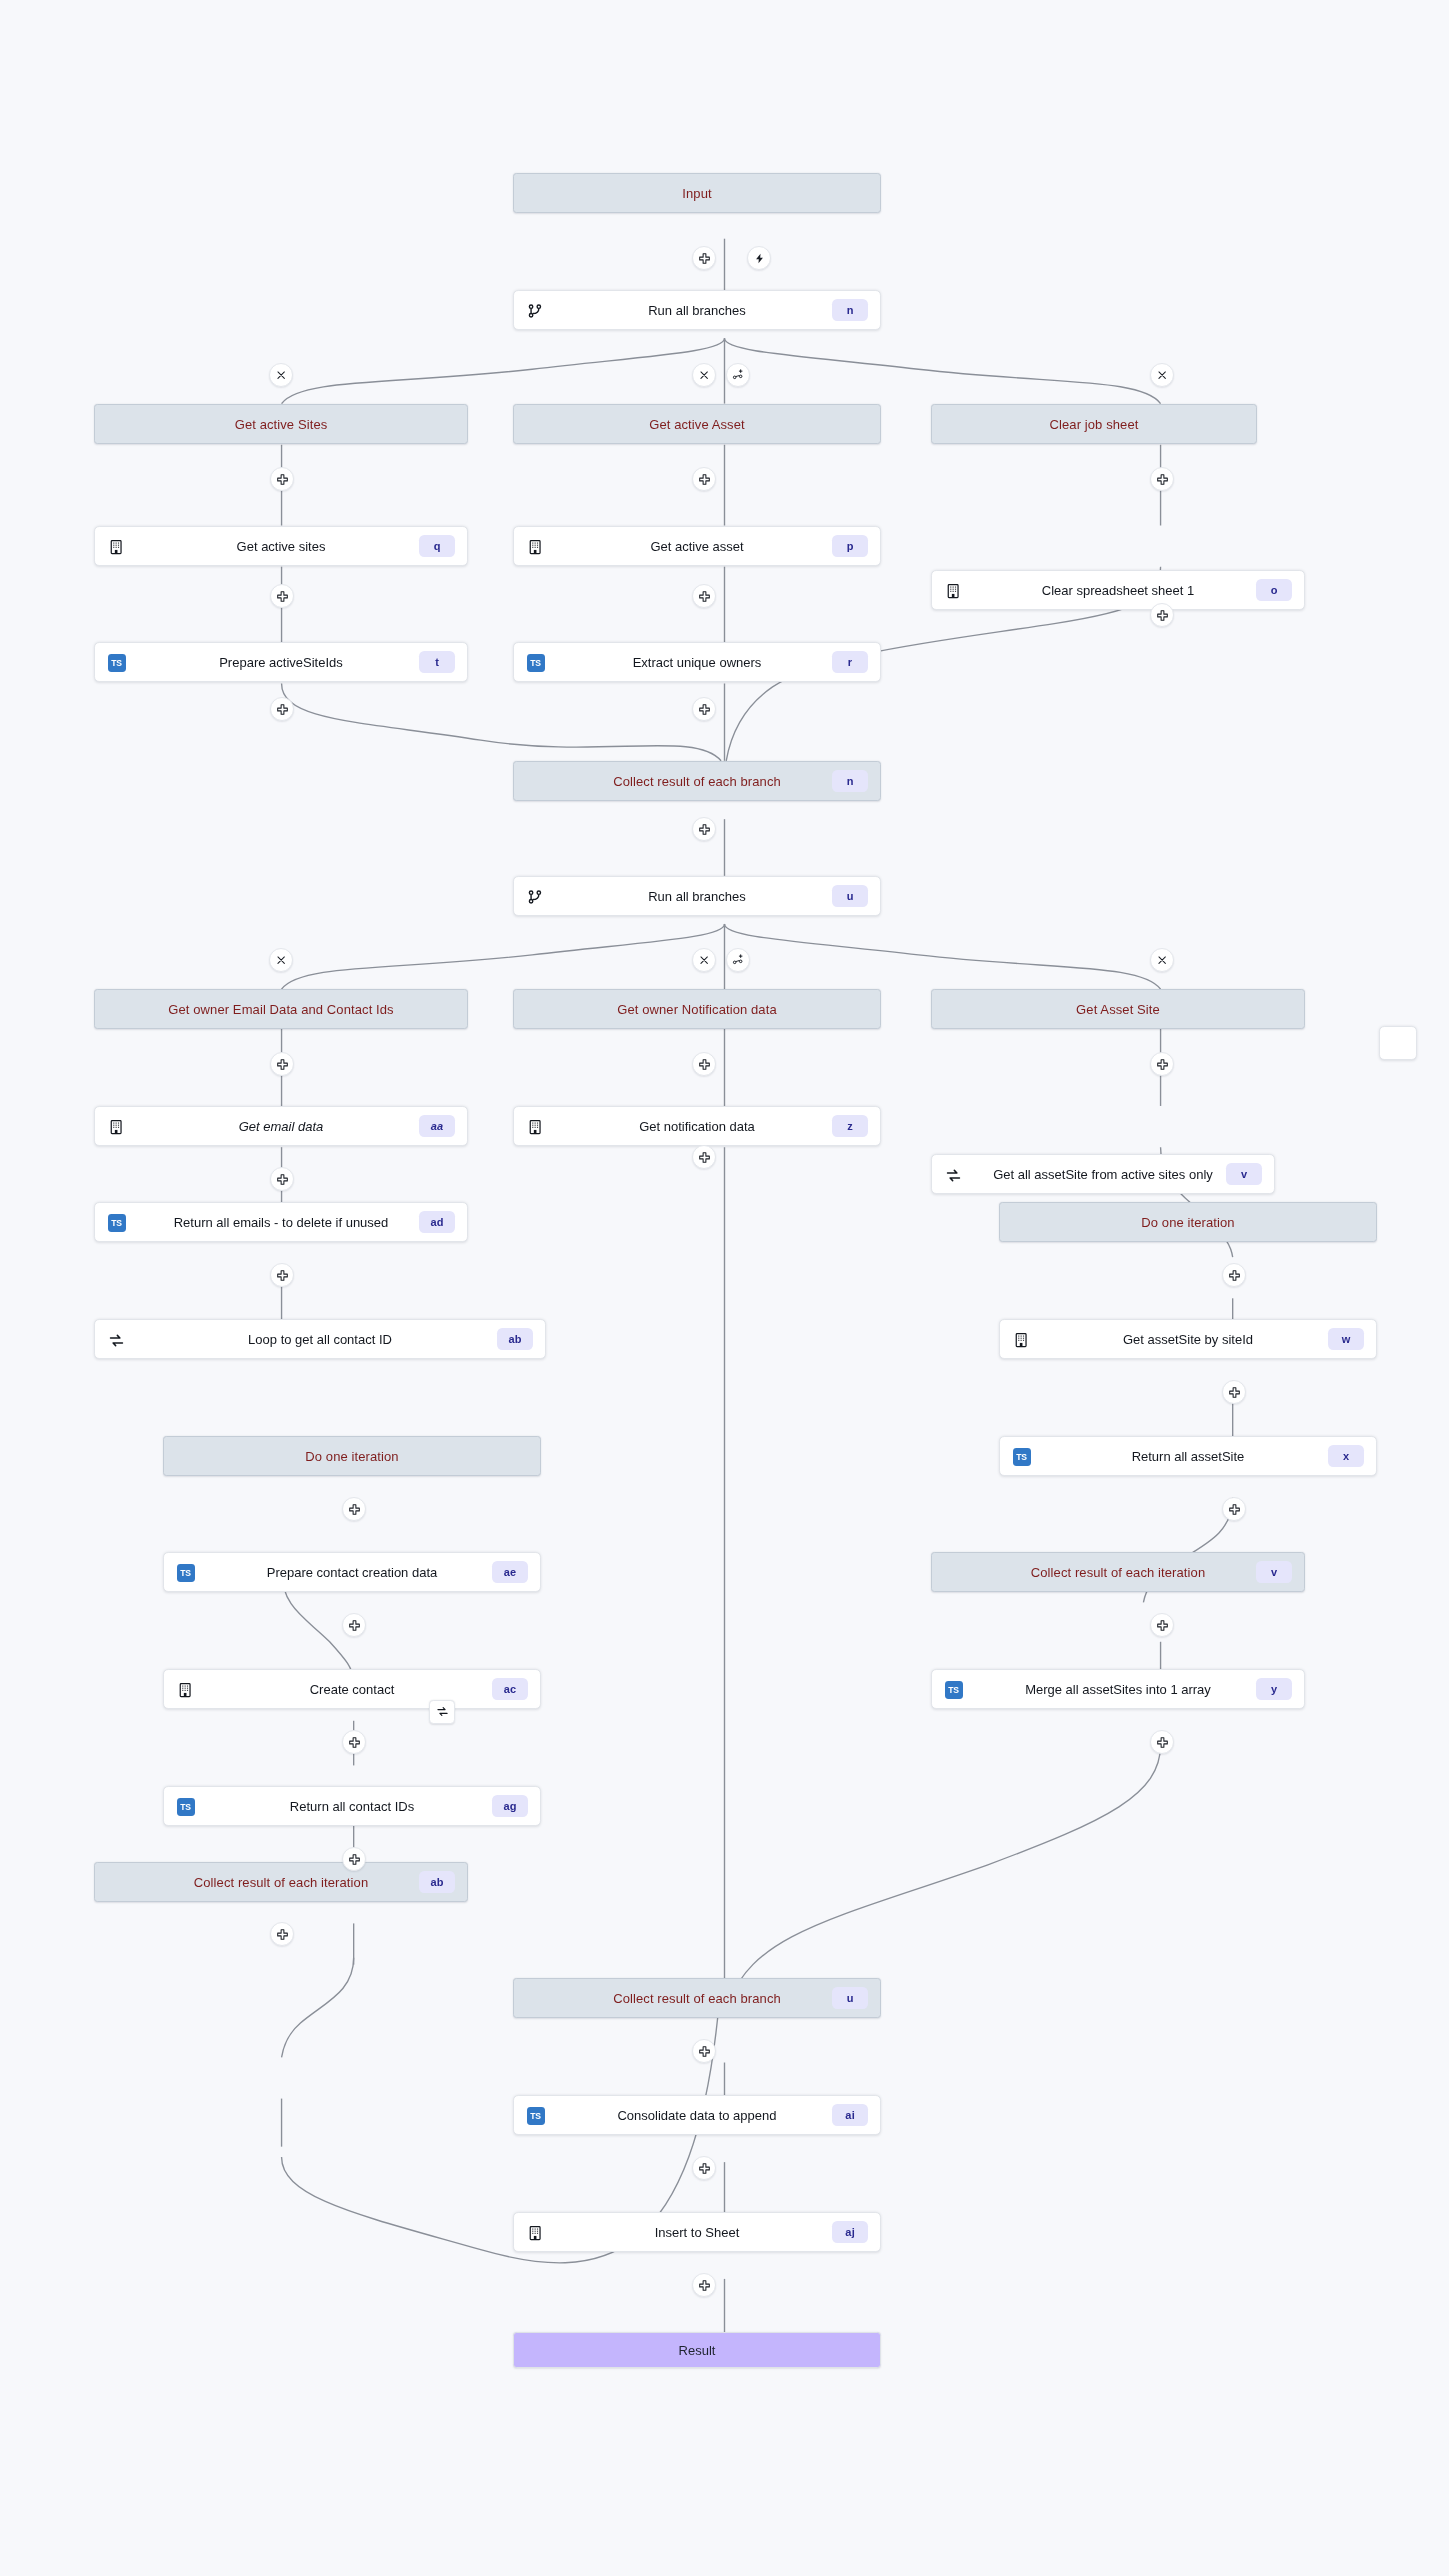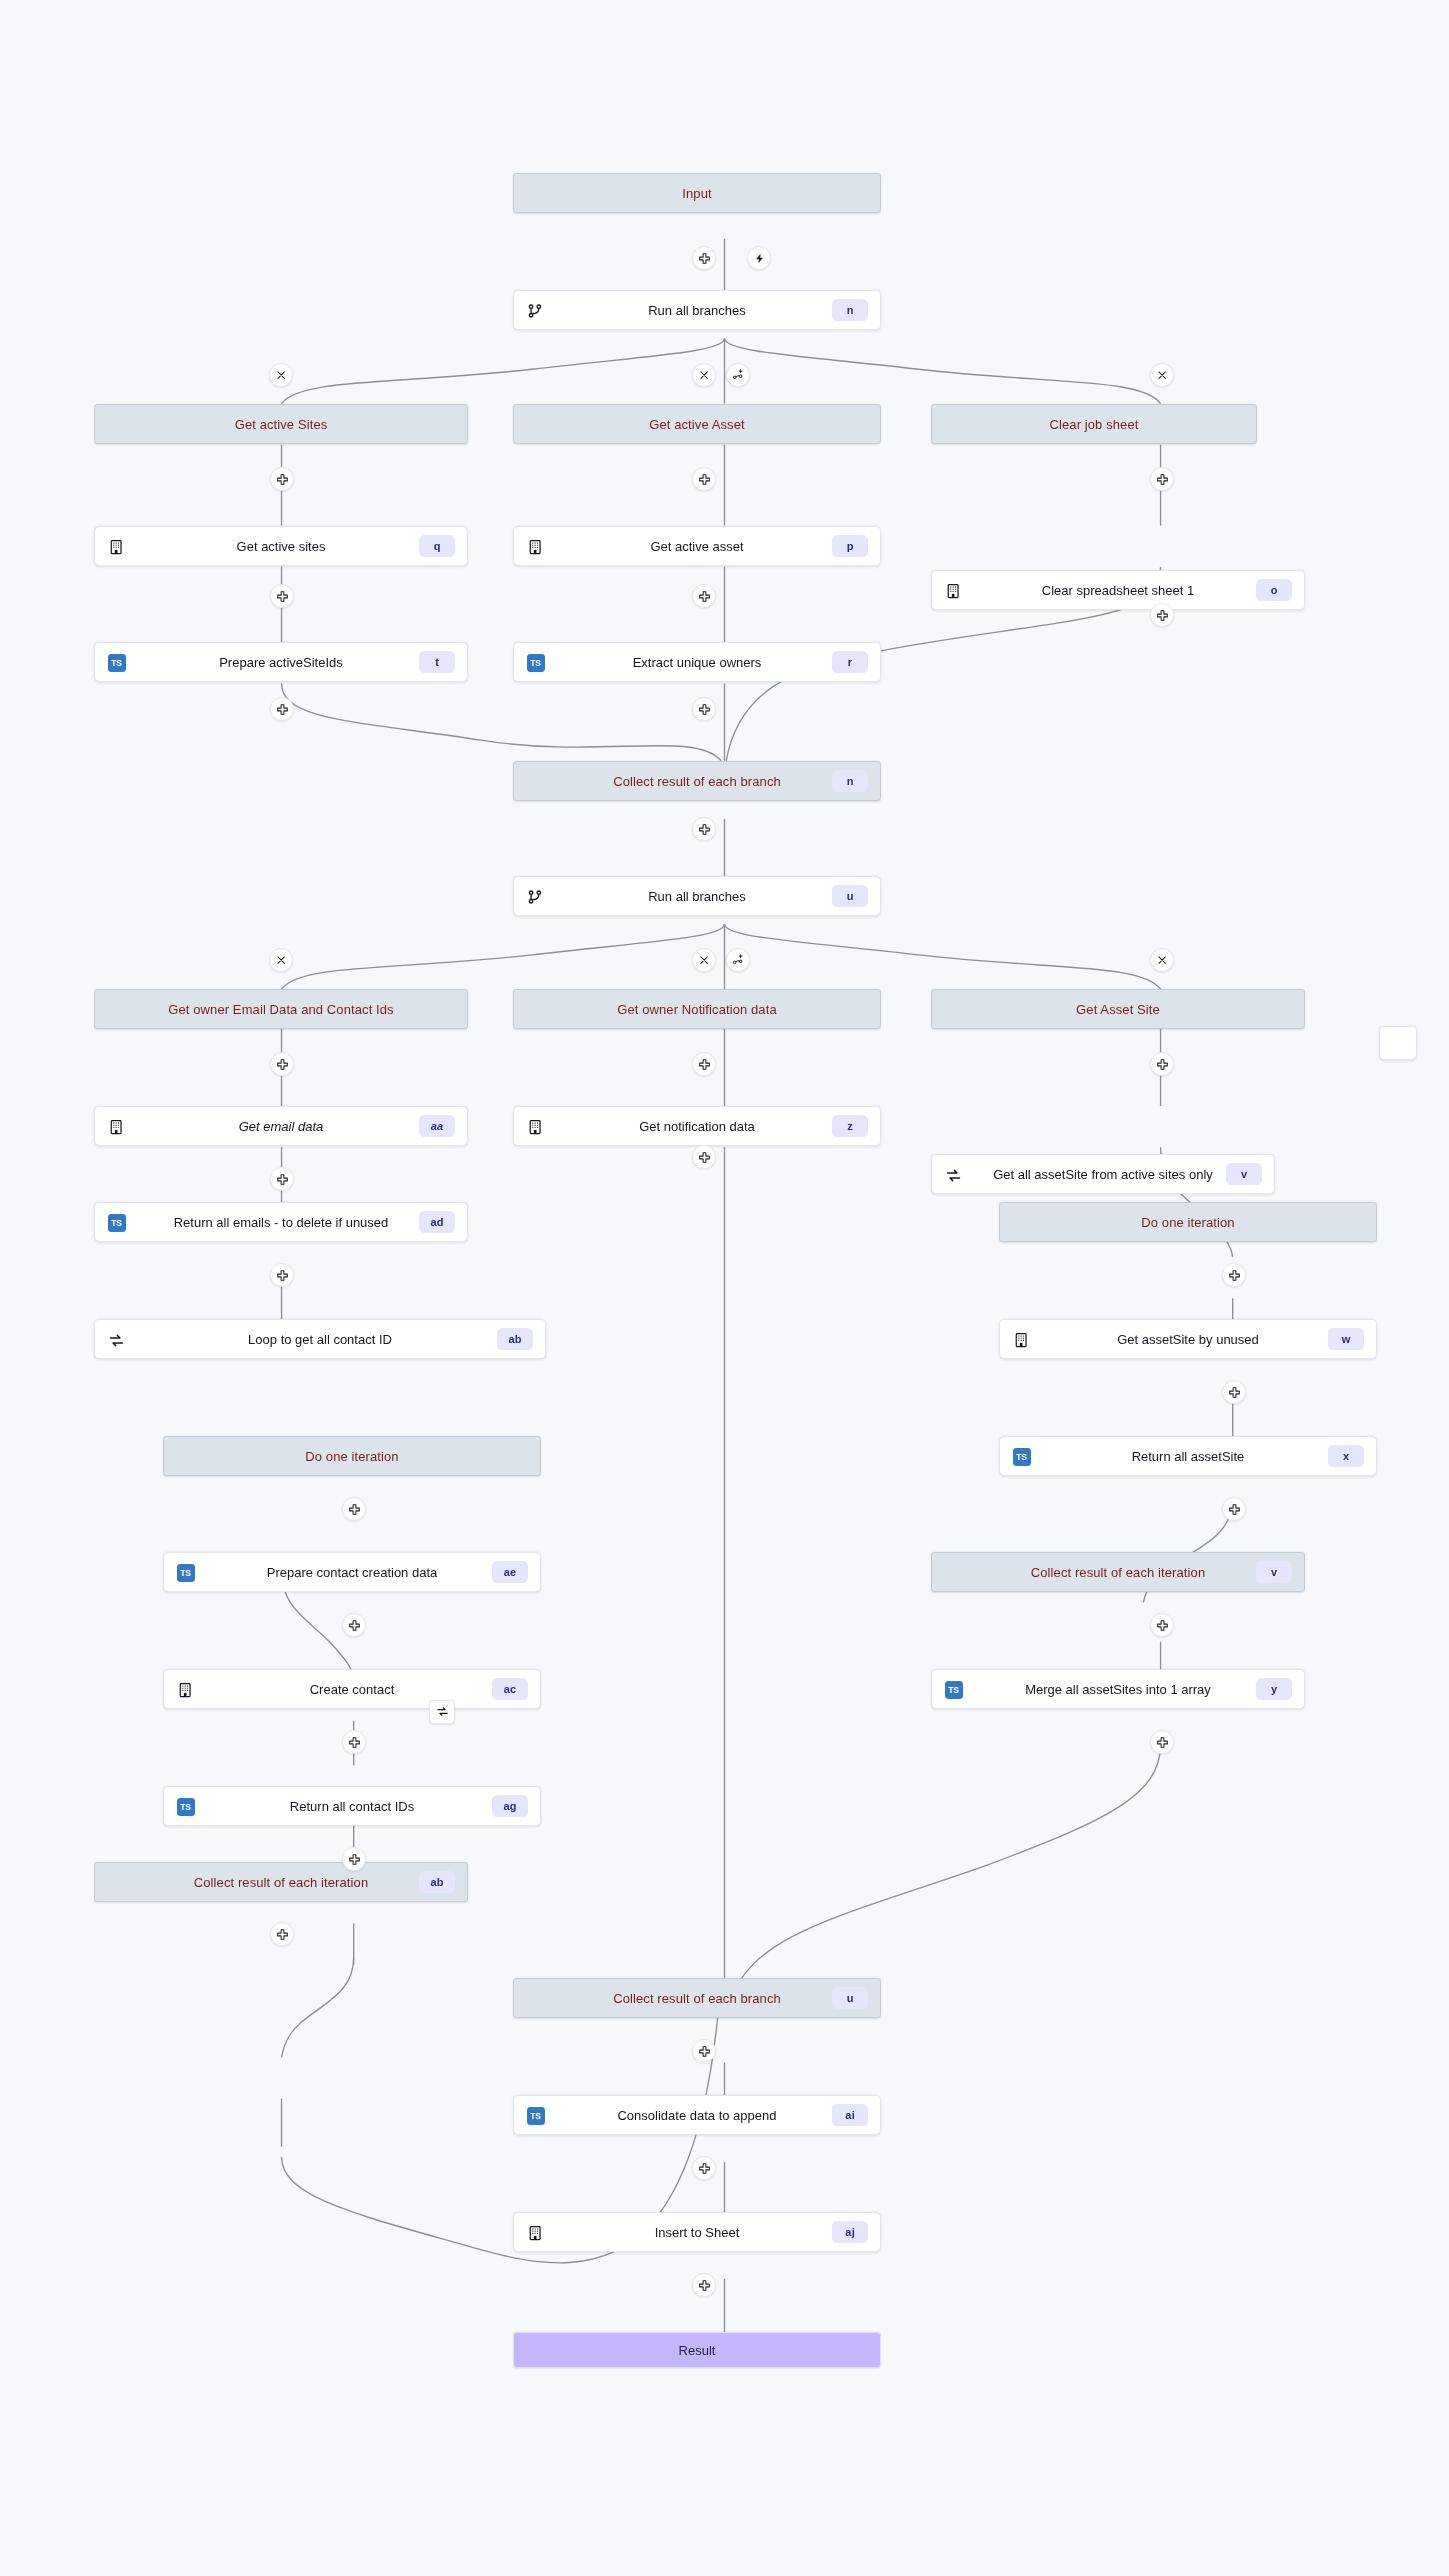--- a/index.html
+++ b/index.html
@@ -484,21 +484,21 @@
   </div>
 
   <div class="node" style="left:999px;top:1319px;width:378px;">
     <span class="ico">
       <svg width="16.3" height="16.3" viewBox="0 0 20 20">
           <rect x="4" y="2" width="12" height="16" rx="1" fill="none" stroke="#14181f" stroke-width="1.5"></rect>
           <path d="M6.4 5h1.4M9.3 5h1.4M12.2 5h1.4M6.4 7.6h1.4M9.3 7.6h1.4M12.2 7.6h1.4M6.4 10.2h1.4M9.3 10.2h1.4M12.2 10.2h1.4" stroke="#14181f" stroke-width="1.2"></path>
           <rect x="8.4" y="13.4" width="3.2" height="4.6" fill="#14181f"></rect>
         </svg>
     </span>
-    <span class="nlabel">Get assetSite by unused</span>
+    <span class="nlabel">Get assetSite by siteId</span>
     <span class="badge">w</span>
   </div>
 
   <div class="hbtn" style="left:1222px;top:1380px;">
     <svg width="11" height="11" viewBox="0 0 16 16">
         <path d="M6 1h4v5h5v4h-5v5H6v-5H1V6h5z" fill="none" stroke="#1b1f26" stroke-width="1.5" stroke-linejoin="round"></path>
       </svg>
   </div>
 
   <div class="gbox" style="left:163px;top:1436px;width:378px;">

